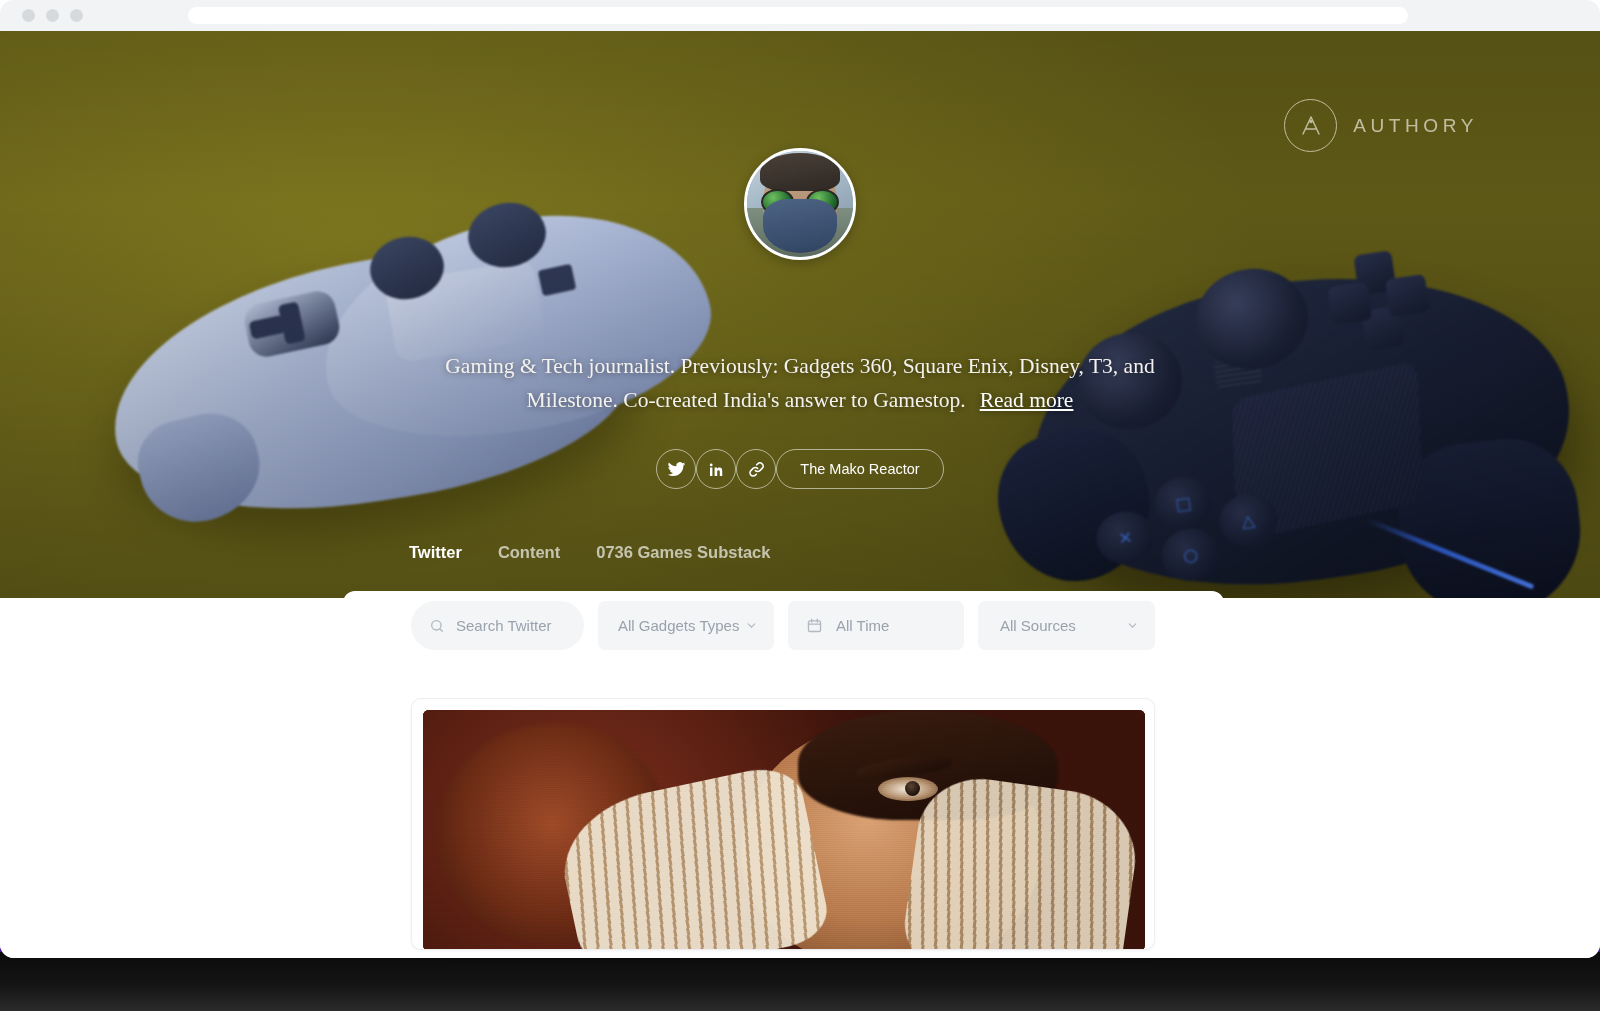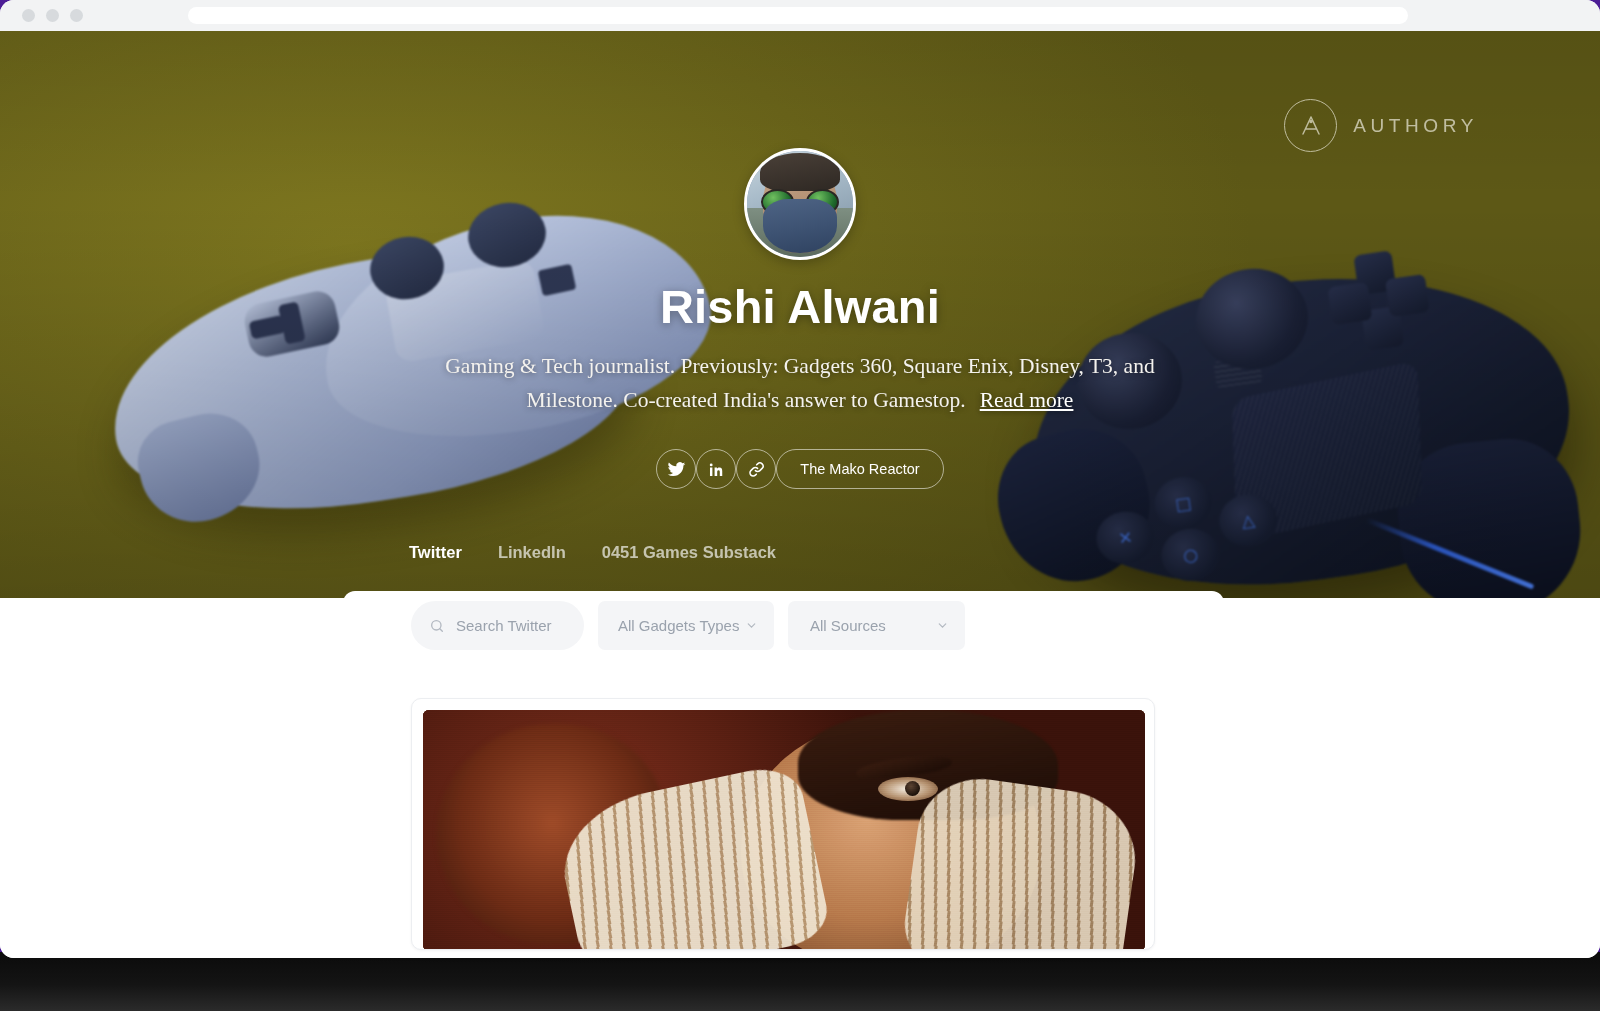--- a/index.html
+++ b/index.html
@@ -11,20 +11,21 @@
     background: #ffffff;
     font-family: "Liberation Sans", sans-serif;
   }
 
   
   #stage {
     position: relative;
     width: 1600px;
     height: 1011px;
     background: #4c1d95;
+    border-radius: 26px;
   }
   .desk-shadow {
     position: absolute;
     left: 0; top: 952px;
     width: 1600px; height: 59px;
     background: linear-gradient(180deg,#0b0b0b 0%, #141414 55%, #2b2b2b 100%);
   }
   .desk-shadow::before {
     content:"";
     position:absolute; left:0; top:0; width:1600px; height:12px;
@@ -538,21 +539,20 @@
           <div class="av-hair"></div>
           <div class="av-glasses">
               <i></i>
               <i></i>
               <u></u>
             </div>
           <div class="av-mask"></div>
         </div>
       </div>
 
-      <div class="profile-name">Rishi Alwani</div>
 
       <div class="profile-bio">
         <span>Gaming &amp; Tech journalist. Previously: Gadgets 360, Square Enix, Disney, T3, and Milestone. Co-created India's answer to Gamestop.</span><a class="read-more">Read more</a>
       </div>
 
       <div class="social-row">
         <span class="soc">
           <svg width="19" height="19" viewBox="0 0 24 24" fill="#ffffff">
             <path d="M23 4.9a9 9 0 0 1-2.6.7 4.5 4.5 0 0 0 2-2.5 9 9 0 0 1-2.9 1.1A4.5 4.5 0 0 0 11.7 8a12.8 12.8 0 0 1-9.3-4.7 4.5 4.5 0 0 0 1.4 6 4.4 4.4 0 0 1-2-.6v.1a4.5 4.5 0 0 0 3.6 4.4 4.5 4.5 0 0 1-2 .1 4.5 4.5 0 0 0 4.2 3.1A9 9 0 0 1 1 18.3a12.7 12.7 0 0 0 6.9 2c8.3 0 12.8-6.8 12.8-12.7v-.6A9 9 0 0 0 23 4.9z"></path>
           </svg>
@@ -566,22 +566,22 @@
           <svg width="19" height="19" viewBox="0 0 24 24" fill="none" stroke="#ffffff" stroke-width="1.9" stroke-linecap="round">
             <path d="M10.6 13.4a4 4 0 0 0 5.66 0l2.83-2.83a4 4 0 0 0-5.66-5.66l-1.2 1.2"></path>
             <path d="M13.4 10.6a4 4 0 0 0-5.66 0l-2.83 2.83a4 4 0 1 0 5.66 5.66l1.2-1.2"></path>
           </svg>
         </span>
         <span class="mako-btn">The Mako Reactor</span>
       </div>
 
       <div class="tabs">
         <span class="tab active">Twitter</span>
-        <span class="tab">LinkedIn</span>
-        <span class="tab">0451 Games Substack</span>
+        <span class="tab">Content</span>
+        <span class="tab">0736 Games Substack</span>
       </div>
 
       <div class="panel-top"></div>
     </div>
 
     <div class="main">
 
       <div class="filters">
 
         <div class="f-pill f-search">
@@ -592,20 +592,27 @@
           <span class="f-label">Search Twitter</span>
         </div>
 
         <div class="f-pill f-type">
           <span class="f-label">All Gadgets Types</span>
           <svg width="13" height="13" viewBox="0 0 24 24" fill="none" stroke="#b3b9c2" stroke-width="2.2" stroke-linecap="round">
             <path d="M6 9l6 6 6-6"></path>
           </svg>
         </div>
 
+        <div class="f-pill f-time">
+          <svg width="17" height="17" viewBox="0 0 24 24" fill="none" stroke="#b3b9c2" stroke-width="1.9" stroke-linecap="round">
+            <rect x="3.5" y="5.5" width="17" height="15" rx="2.2"></rect>
+            <path d="M8 3.2v4M16 3.2v4M3.5 10h17"></path>
+          </svg>
+          <span class="f-label">All Time</span>
+        </div>
 
         <div class="f-pill f-src">
           <span class="f-label">All Sources</span>
           <svg width="13" height="13" viewBox="0 0 24 24" fill="none" stroke="#b3b9c2" stroke-width="2.2" stroke-linecap="round">
             <path d="M6 9l6 6 6-6"></path>
           </svg>
         </div>
       </div>
 
       <div class="card">

